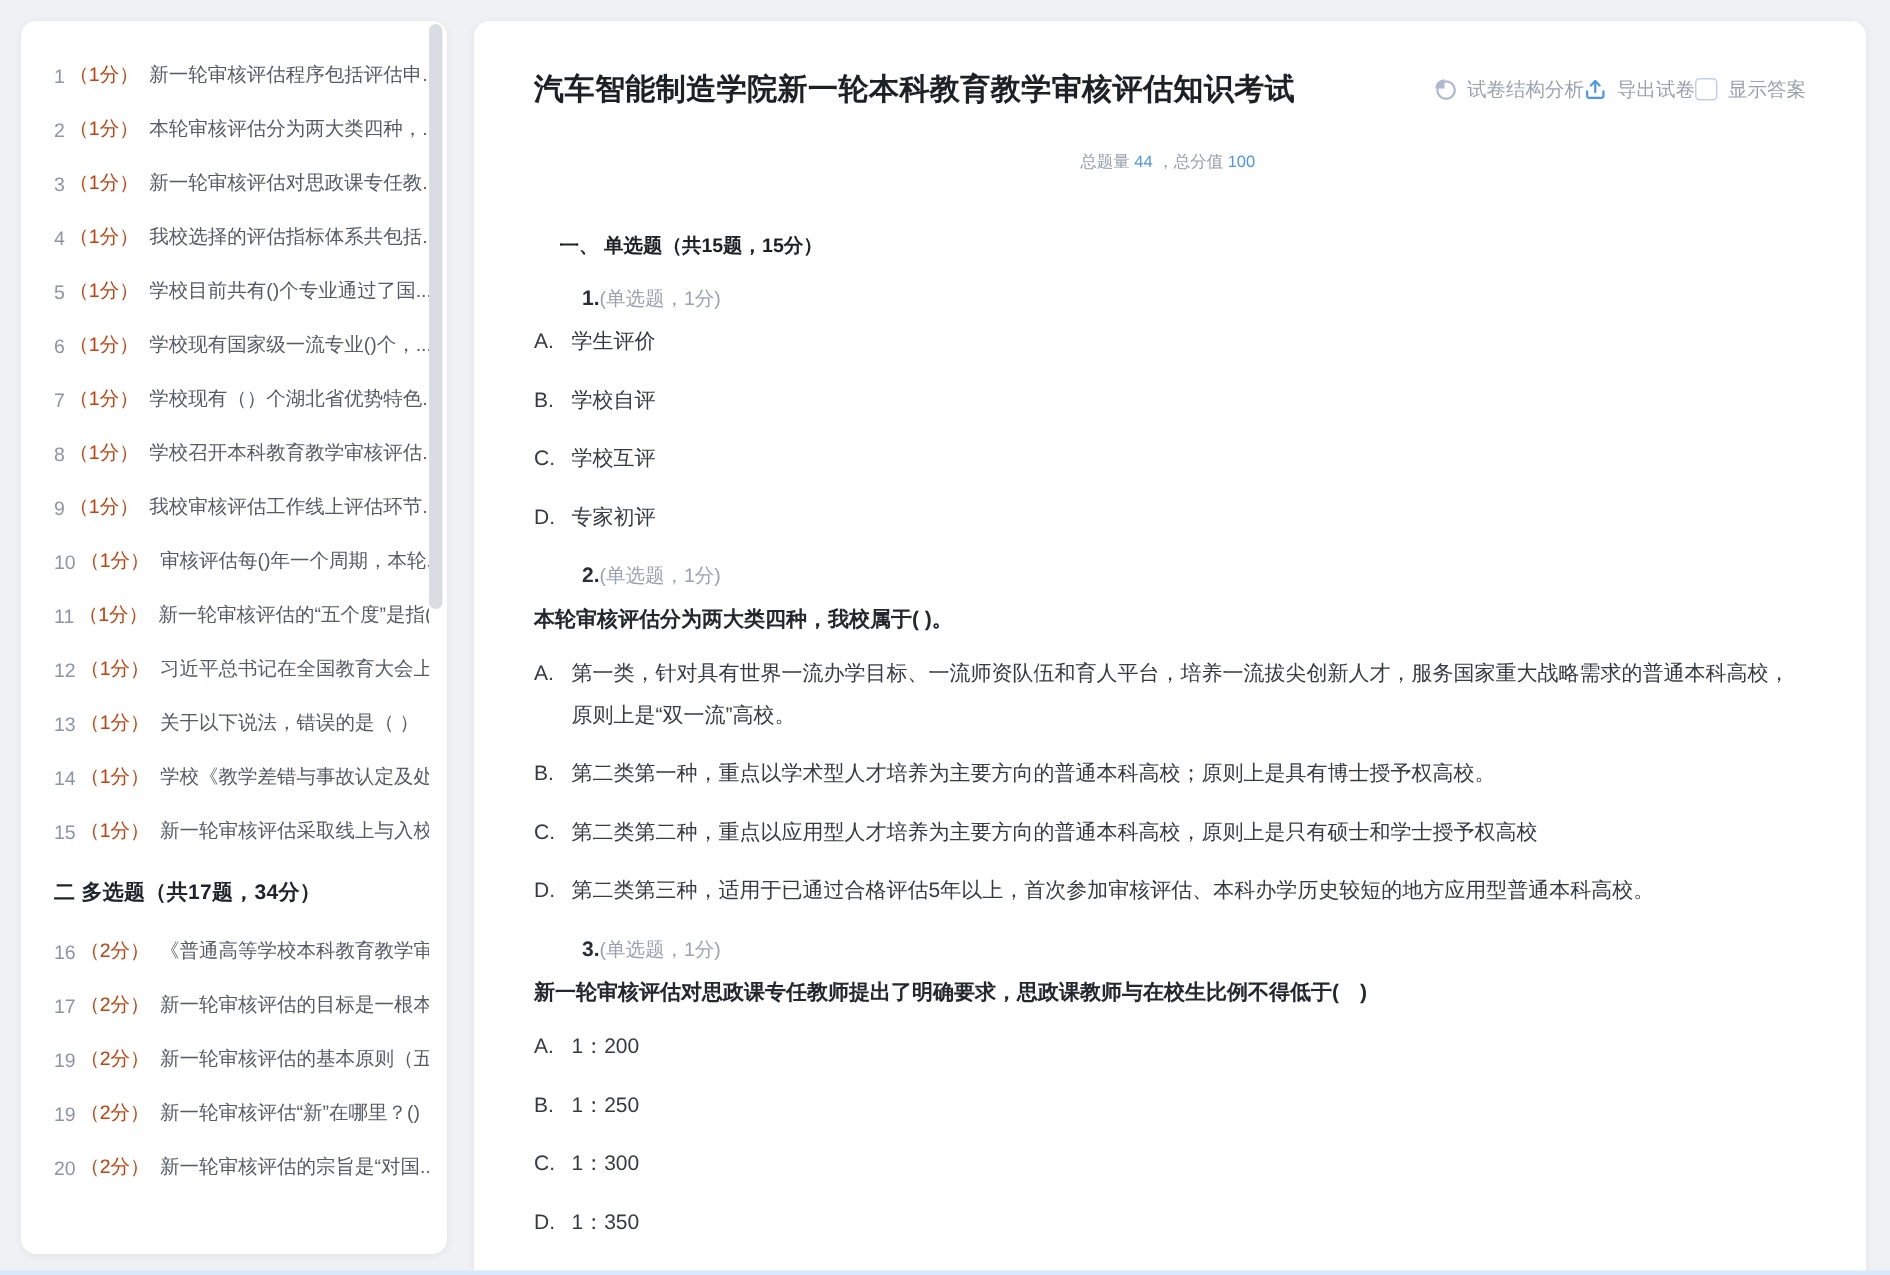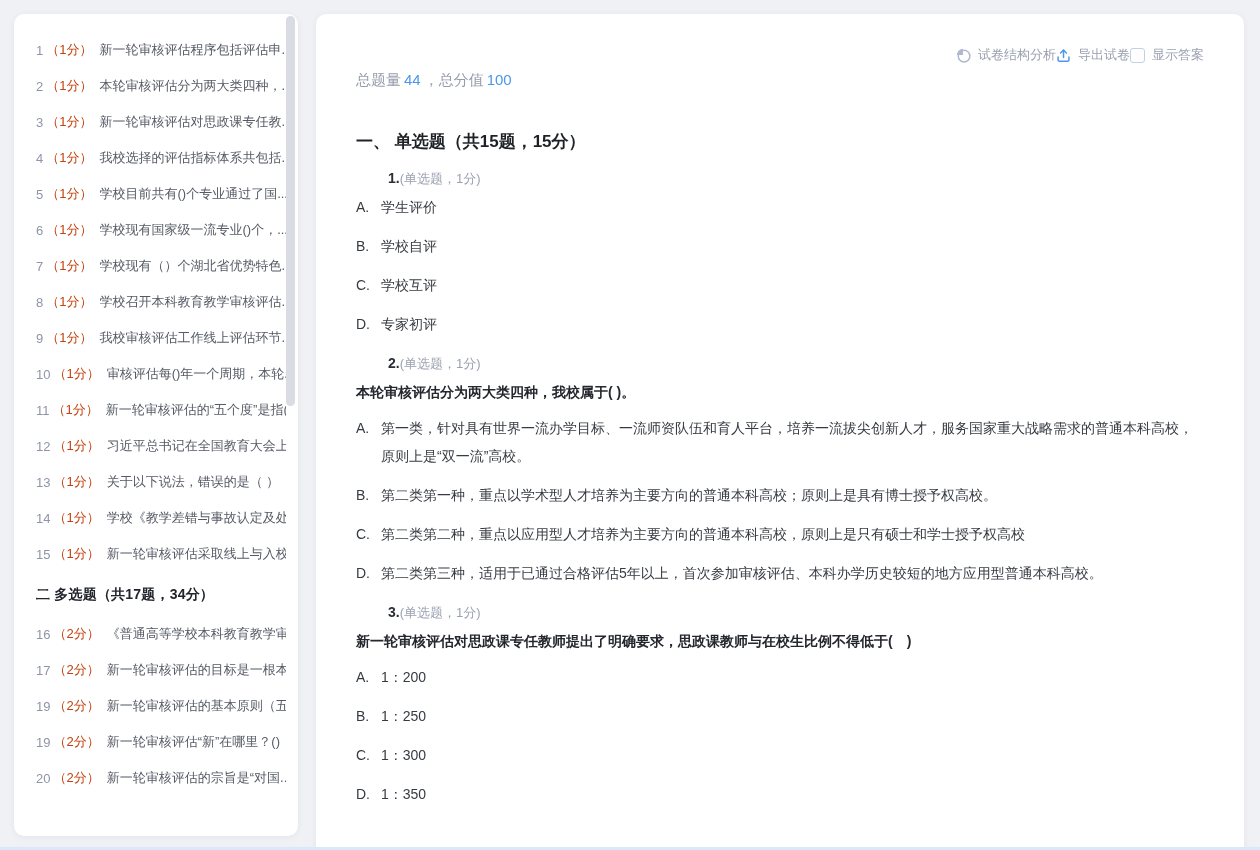--- a/index.html
+++ b/index.html
@@ -38,23 +38,23 @@
   }
   .title-row { display:flex; align-items:center; }
   .paper-title { font-size:20px; font-weight:700; color:#1d2025; letter-spacing:.3px; }
   .actions { display:flex; align-items:center; margin-left:auto; }
   .action { display:flex; align-items:center; gap:7px; font-size:13px; color:#9aa1b0; cursor:pointer; }
   .action svg { display:block; }
   .checkbox {
     width:15px; height:15px; border:1px solid #c3cfe6; border-radius:3px;
     background:#fff; display:inline-block;
   }
-  .meta { margin-top:7px; font-size:15px; color:#959caa; }
+  .meta { margin-top:27px; font-size:11px; color:#959caa;text-align:center; }
   .meta .mnum { color:#4e97ea; margin:0 3px; }
-  .section-heading { margin-top:40px; font-size:17px; font-weight:700; color:#1d2025; }
+  .section-heading { margin-top:40px; font-size:13px; font-weight:700; color:#1d2025;margin-left:17px; }
   .question { margin-top:15px; }
   .q-meta { font-size:13px; color:#9aa1b0; line-height:20px; margin-bottom:4px;margin-left:32px; }
   .q-num  { color:#2a2e34; font-weight:700; font-size:14px; }
   .q-stem { font-size:14px; font-weight:700; color:#24272d; line-height:28px; margin-bottom:8px; }
   .option { display:flex; font-size:14px; color:#363b42; line-height:28px; margin-bottom:11px; }
   .opt-letter { flex:0 0 25px; }
   .opt-text   { flex:1; }
   .bottom-strip { position:absolute; left:0; right:0; bottom:0; height:3px; background:#d9e8fa; }
 </style>
 </head>
@@ -175,20 +175,21 @@
     
   </div>
         </div>
   </div>
     </div>
   <div class="sb-scrollthumb"></div>
 </aside>
 
 <section class="main">
   <div class="title-row">
+    <h1 class="paper-title">汽车智能制造学院新一轮本科教育教学审核评估知识考试</h1>
     <div class="actions">
       <div class="action">
         <span>
           <svg width="15" height="15" viewBox="0 0 16 16">
             <circle cx="8.6" cy="8.6" r="6.2" fill="none" stroke="#aeb9d0" stroke-width="1.6"></circle>
             <path d="M7.4 7.4 V0.9 A6.5 6.5 0 0 0 0.9 7.4 Z" fill="#aeb9d0"></path>
           </svg>
         </span>
         <span>试卷结构分析</span>
       </div>

